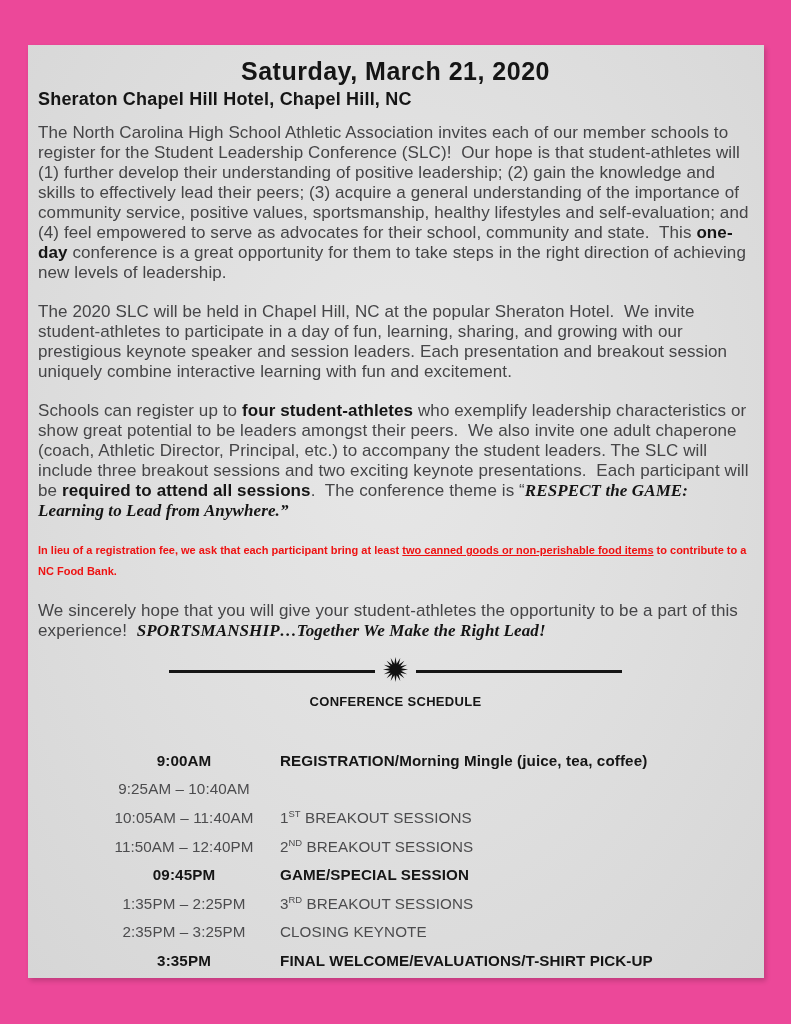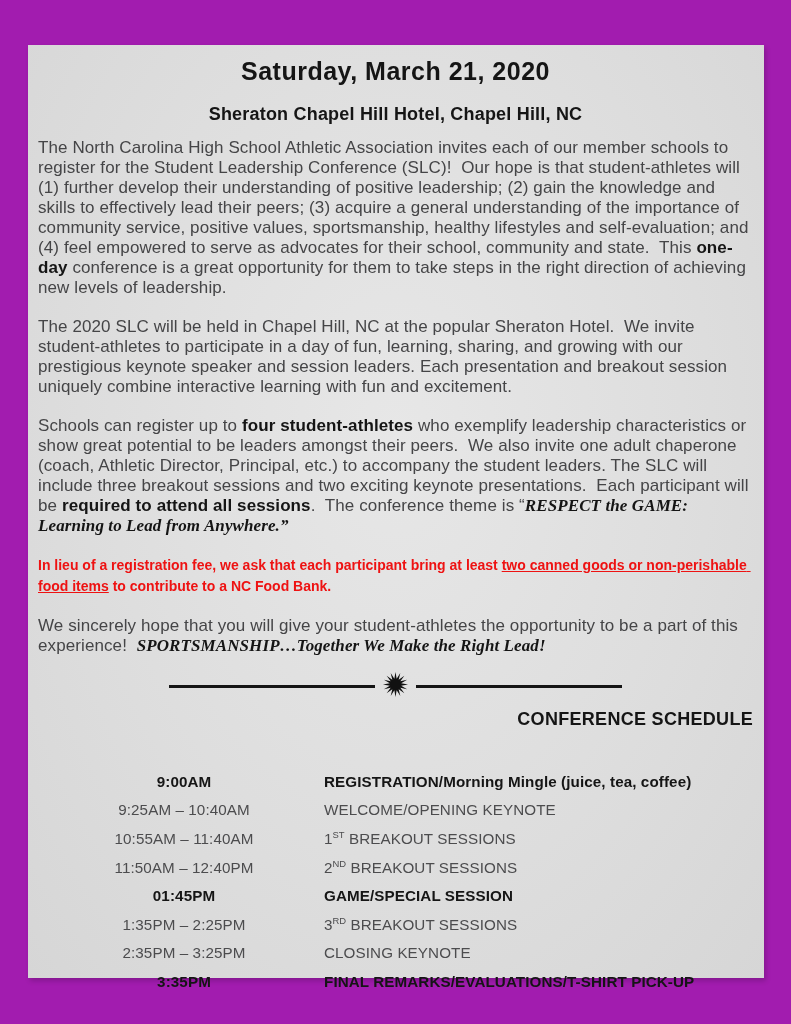--- a/index.html
+++ b/index.html
@@ -5,21 +5,21 @@
   html, body {
     margin: 0;
     padding: 0;
     background: #ffffff;
     font-family: "Liberation Sans", sans-serif;
   }
   .page {
     position: relative;
     width: 791px;
     height: 1024px;
-    background: #a21caf;
+    background: #ec4899;
     overflow: hidden;
   }
   .sheet {
     position: absolute;
     left: 28px;
     top: 45px;
     width: 736px;
     height: 933px;
     background: radial-gradient(ellipse at 50% 42%, #e7e7e7 0%, #dedede 55%, #d6d6d6 100%);
     box-shadow: 2px 3px 5px rgba(0,0,0,0.18);
@@ -28,42 +28,41 @@
   }
   .doc-title {
     text-align: center;
     font-size: 25px;
     font-weight: bold;
     color: #151515;
     margin-top: 2px;
     letter-spacing: 0.5px;
   }
   .doc-subtitle {
-    text-align: center;
     font-size: 18px;
     font-weight: bold;
     color: #151515;
-    margin-top: 18px;
+    margin-top: 3px;
     letter-spacing: 0.2px;
   }
   p.body-par {
     margin: 19px 0 0 0;
     font-size: 17px;
     line-height: 20px;
     color: #454547;
     white-space: pre-wrap;
     letter-spacing: 0.1px;
   }
   p.body-par.first { margin-top: 13px; }
   .b  { font-weight: bold; color: #151515; }
   .bi { font-weight: bold; font-style: italic; color: #151515; font-family: Liberation Serif, serif; }
   .u  { text-decoration: underline; }
   p.red-par {
     margin: 19px 0 0 0;
-    font-size: 14px;
+    font-size: 11px;
     line-height: 21px;
     font-weight: bold;
     white-space: pre-wrap;
   }
   .red { color: #ee1212; }
   .divider {
     margin-top: 15px;
     display: flex;
     align-items: center;
     justify-content: center;
@@ -71,38 +70,37 @@
   .divider .line {
     width: 206px;
     height: 2.5px;
     background: #151515;
   }
   .divider .star {
     margin: 0 7px;
     display: block;
   }
   .schedule-heading {
-    text-align: right;
-    font-size: 18px;
+    text-align: center;
+    font-size: 13px;
     font-weight: bold;
     color: #151515;
     margin-top: 7px;
     letter-spacing: 0.3px;
   }
   .schedule {
     margin-top: 37px;
   }
   .sched-row {
     display: flex;
     align-items: center;
     height: 28.6px;
     font-size: 15.2px;
     color: #4c4c4e;
     letter-spacing: 0.1px;
-    gap: 44px;
   }
   .sched-row.bold {
     font-weight: bold;
     color: #151515;
   }
   .sched-row .time {
     width: 168px;
     margin-left: 62px;
     text-align: center;
     flex: 0 0 auto;
@@ -143,42 +141,41 @@
 
     <div class="schedule-heading">CONFERENCE SCHEDULE</div>
 
     <div class="schedule">
         <div class="sched-row bold">
           <div class="time">9:00AM</div>
           <div class="desc"><span>REGISTRATION/Morning Mingle (juice, tea, coffee)</span></div>
         </div>
         <div class="sched-row">
           <div class="time">9:25AM – 10:40AM</div>
-          <div class="desc"><span>WELCOME/OPENING KEYNOTE</span></div>
         </div>
         <div class="sched-row">
-          <div class="time">10:55AM – 11:40AM</div>
+          <div class="time">10:05AM – 11:40AM</div>
           <div class="desc"><span>1</span><span class="sup">ST</span><span> BREAKOUT SESSIONS</span></div>
         </div>
         <div class="sched-row">
           <div class="time">11:50AM – 12:40PM</div>
           <div class="desc"><span>2</span><span class="sup">ND</span><span> BREAKOUT SESSIONS</span></div>
         </div>
         <div class="sched-row bold">
-          <div class="time">01:45PM</div>
+          <div class="time">09:45PM</div>
           <div class="desc"><span>GAME/SPECIAL SESSION</span></div>
         </div>
         <div class="sched-row">
           <div class="time">1:35PM – 2:25PM</div>
           <div class="desc"><span>3</span><span class="sup">RD</span><span> BREAKOUT SESSIONS</span></div>
         </div>
         <div class="sched-row">
           <div class="time">2:35PM – 3:25PM</div>
           <div class="desc"><span>CLOSING KEYNOTE</span></div>
         </div>
         <div class="sched-row bold">
           <div class="time">3:35PM</div>
-          <div class="desc"><span>FINAL REMARKS/EVALUATIONS/T-SHIRT PICK-UP</span></div>
+          <div class="desc"><span>FINAL WELCOME/EVALUATIONS/T-SHIRT PICK-UP</span></div>
         </div>
       </div>
 
   </div>
 </div>
 
 </body></html>

